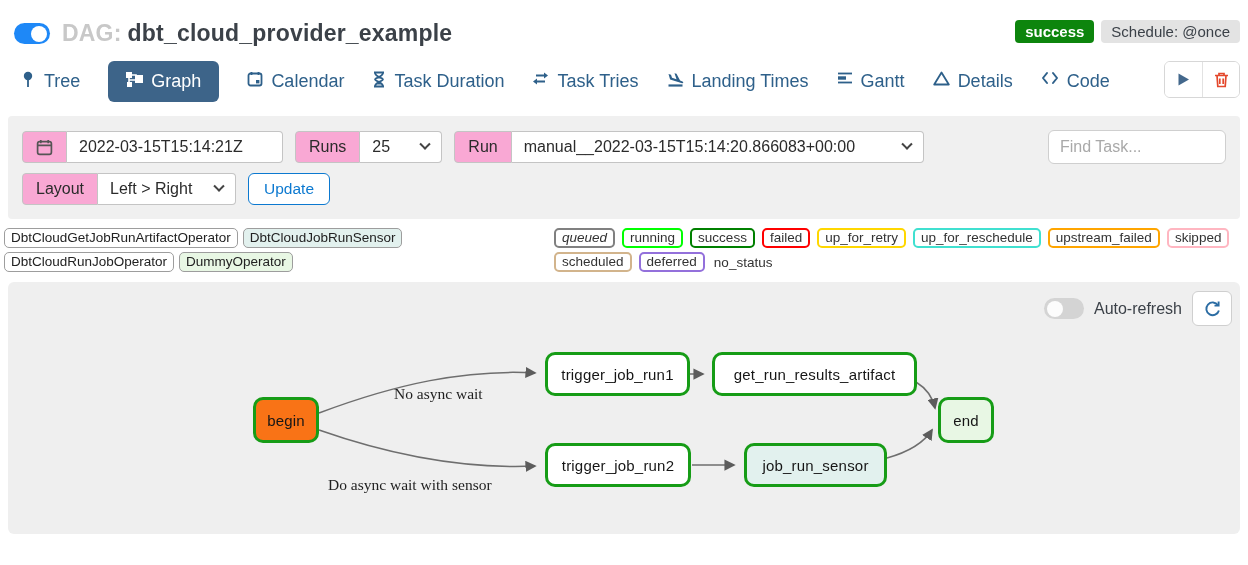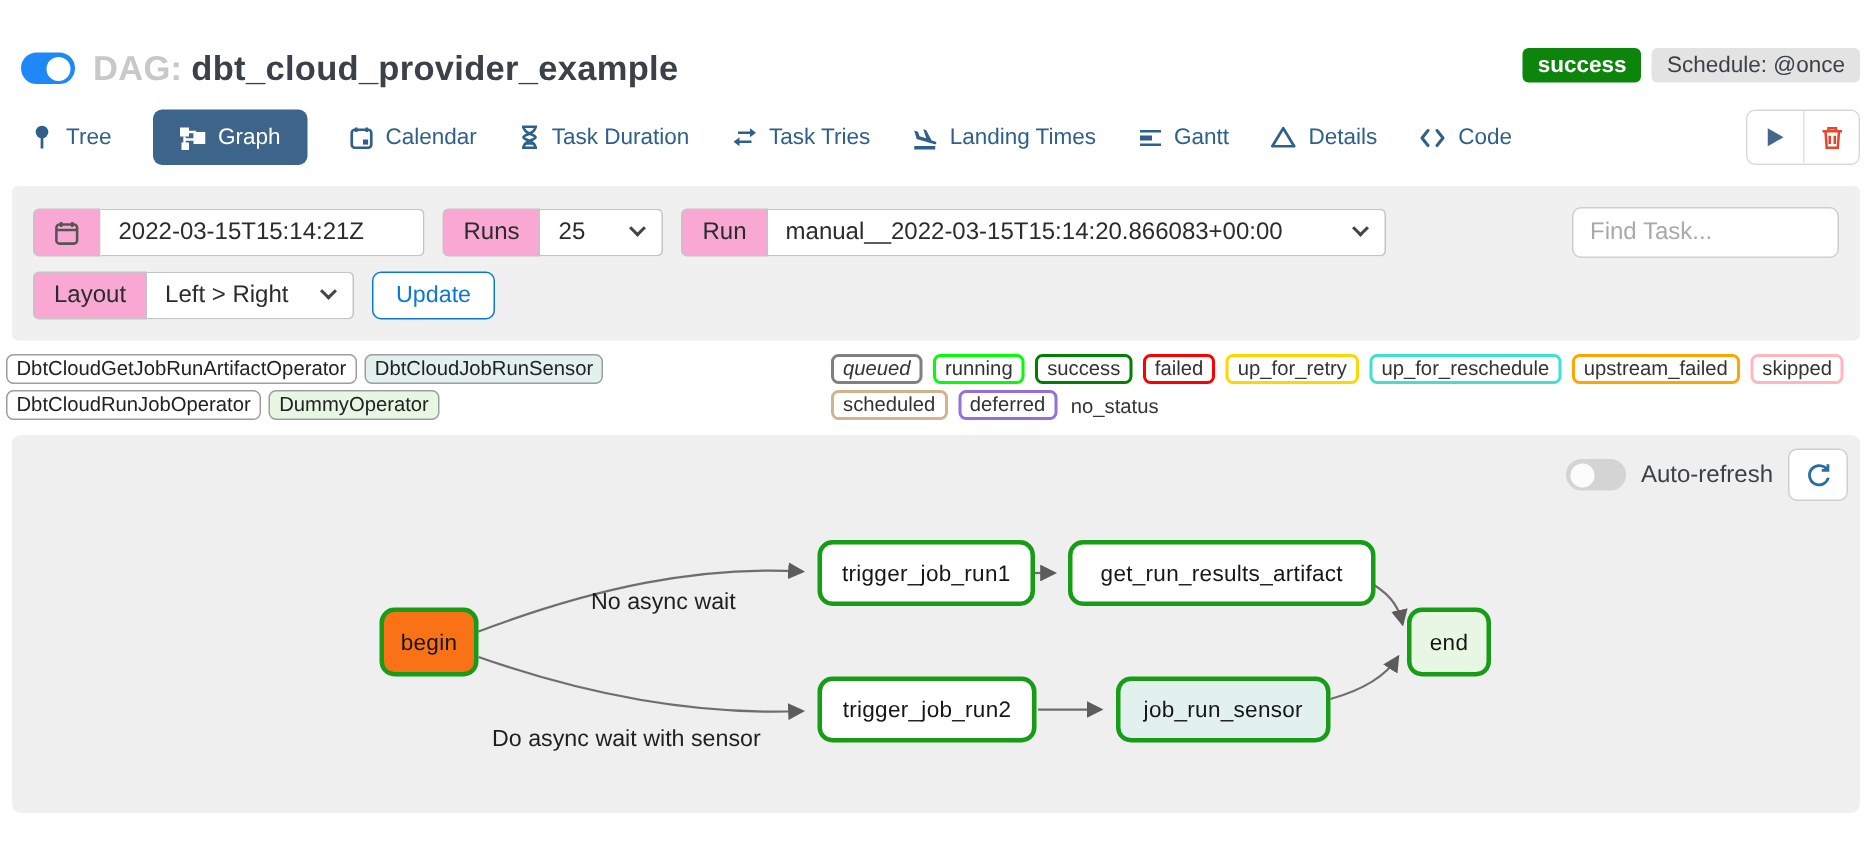--- a/index.html
+++ b/index.html
@@ -1,31 +1,31 @@
 <!DOCTYPE html>
 <html><head>
 <meta charset="utf-8">
 <style>
   * { box-sizing: border-box; margin: 0; padding: 0; }
   html,body { width:1248px; height:565px; background:#fff; overflow:hidden;
     font-family:"Liberation Sans", sans-serif; color:#3b4148; }
 
   
-  .header { position:relative; padding:20px 14px 6px 14px; display:flex; align-items:center;margin-top:12px; }
+  .header { position:relative; padding:20px 14px 6px 14px; display:flex; align-items:center; }
   .toggle { width:36px; height:21px; border-radius:11px; background:#1e88f7; position:relative; margin-right:12px; flex:none; cursor:pointer; }
   .toggle .knob { position:absolute; top:2.5px; right:3px; width:16px; height:16px; border-radius:50%; background:#fff; }
   .dag-title { font-size:23px; font-weight:700; letter-spacing:.2px; }
   .dag-title .prefix { color:#c8c8c8; font-weight:600; margin-right:6px; }
   .header-badges { position:absolute; right:8px; top:20px; display:flex; gap:7px; }
   .badge { font-size:15px; padding:3px 10px; border-radius:4px; background:#e3e3e3; color:#3b4148; white-space:nowrap; }
   .badge.success { background:#0d850d; color:#fff; font-weight:700; }
 
   
   .tabs { position:relative; display:flex; align-items:center; gap:28px; padding:8px 14px 10px 20px; }
-  .tab { display:flex; align-items:center; gap:8px; color:#2e608a; font-size:15px; font-weight:500; padding:9px 0; cursor:pointer; white-space:nowrap; }
+  .tab { display:flex; gap:8px; color:#2e608a; font-size:18px; font-weight:500; padding:9px 0; cursor:pointer; white-space:nowrap; }
   .tab svg { stroke:#2e608a; fill:none; stroke-width:1.8; }
   .tab .filled { fill:#2e608a; stroke:none; }
   .tab.active { background:#3d6489; color:#fff; padding:10px 18px; border-radius:6px; }
   .tab.active svg { stroke:#fff; }
   .tab.active .filled { fill:#fff; }
   .dag-actions { position:absolute; right:8px; top:8px; display:flex; border:1px solid #d7d7d7; border-radius:6px; overflow:hidden; background:#fff; }
   .dag-actions .act { width:37px; height:35px; display:flex; align-items:center; justify-content:center; cursor:pointer; background:#fff; border:none; }
   .dag-actions .act + .act { border-left:1px solid #e2e2e2; }
 
   
@@ -51,21 +51,21 @@
 
   
   .graph-panel { position:relative; margin:4px 8px 0 8px; height:252px; background:#efefef; border-radius:6px; }
   .auto-refresh { position:absolute; top:9px; right:8px; display:flex; align-items:center; gap:10px; }
   .ar-toggle { width:40px; height:21px; border-radius:11px; background:#d4d4d4; position:relative; cursor:pointer; }
   .ar-toggle .knob { position:absolute; top:2.5px; left:3px; width:16px; height:16px; border-radius:50%; background:#fcfcfc; }
   .ar-label { font-size:16px; color:#3b4148; }
   .refresh-btn { width:40px; height:35px; background:#fff; border:1px solid #cfcfcf; border-radius:6px; display:flex; align-items:center; justify-content:center; cursor:pointer; }
   .edges { position:absolute; left:0; top:0; width:1232px; height:252px; }
   .node { position:absolute; border:3px solid #169c16; border-radius:10px; background:#fff; display:flex; align-items:center; justify-content:center; font-size:15px; font-weight:500; color:#161616; letter-spacing:.2px; cursor:pointer; }
-  .edge-label { position:absolute; font-size:15.5px; color:#1f1f1f; white-space:nowrap; }
+  .edge-label { position:absolute; font-size:15.5px; color:#1f1f1f; white-space:nowrap;font-family:Liberation Serif, serif; }
 </style>
 </head>
 <body>
 
 <div class="header">
   <div class="toggle">
       <div class="knob"></div>
     </div>
   <div class="dag-title">
     <span class="prefix">DAG:</span><span>dbt_cloud_provider_example</span>

